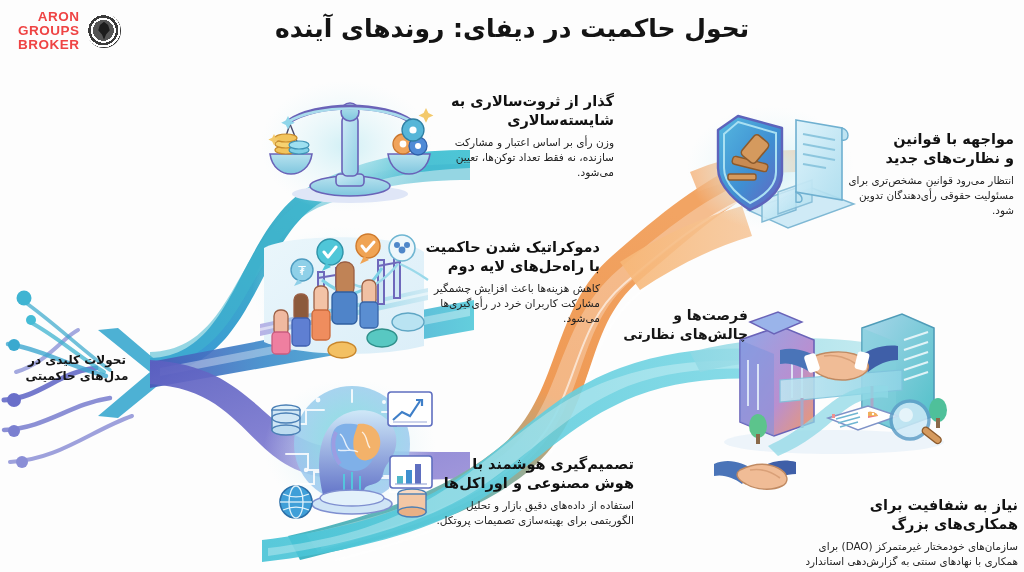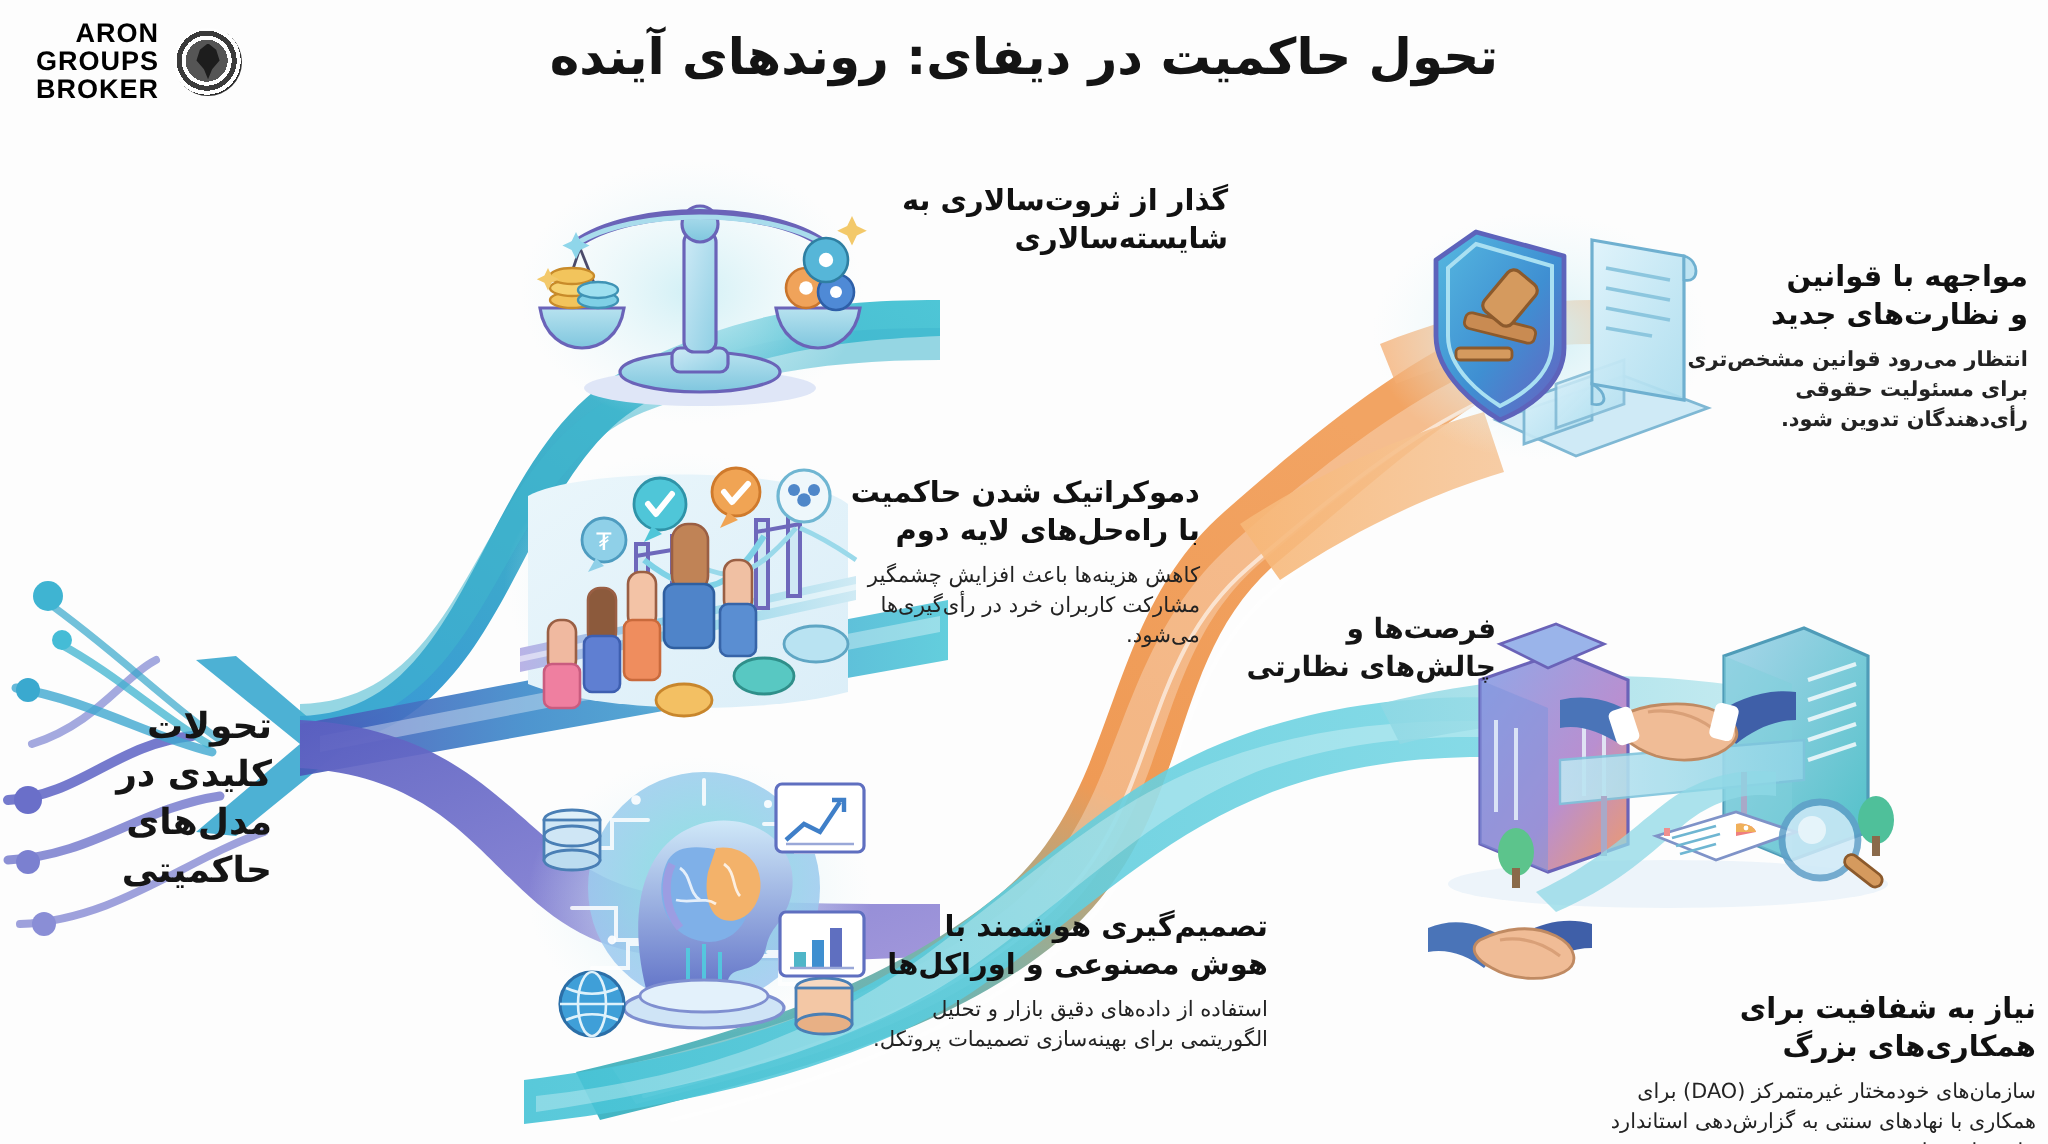--- a/index.html
+++ b/index.html
@@ -15,21 +15,21 @@
 
   
   #logo{position:absolute;left:18px;top:10px;display:flex;align-items:center;gap:7px;}
   #logo .mark{width:34px;height:34px;border-radius:50%;position:relative;
     background:radial-gradient(circle at 48% 48%,#555 0 42%,#fff 42% 50%,#3b3b3b 50% 60%,#fff 60% 68%,#2e2e2e 68% 100%);}
   #logo .mark::after{content:"";position:absolute;left:9px;top:8px;width:17px;height:18px;
     background:#1d1d1d;
     clip-path:polygon(50% 0,74% 18%,84% 48%,62% 72%,50% 100%,38% 72%,16% 48%,26% 18%);
     border-radius:3px;}
   #logo .wordmark{line-height:1.02;}
-  #logo .wordmark div{font-weight:bold;font-size:13.5px;letter-spacing:.5px;color:#000000;
+  #logo .wordmark div{font-weight:bold;font-size:13.5px;letter-spacing:.5px;color:#ef4444;
     font-family:"Liberation Sans",sans-serif;}
 
   
   #page-title{
     position:absolute;left:0;right:0;top:14px;text-align:center;
     font-size:25px;font-weight:bold;color:#141414;letter-spacing:-.2px;
     direction:rtl;
   }
 
   
@@ -44,29 +44,29 @@
   #t-democratize{left:410px;top:238px;width:190px;text-align:right;}
   #t-democratize .h{font-size:14.5px;}
   #t-democratize .p{font-size:10.6px;}
 
   #t-ai{left:434px;top:455px;width:200px;text-align:right;}
   #t-ai .h{font-size:14.5px;}
   #t-ai .p{font-size:10.6px;}
 
   #t-regulation{left:842px;top:130px;width:172px;text-align:right;}
   #t-regulation .h{font-size:14.5px;}
-  #t-regulation .p{font-size:10.4px;font-weight:bold;}
+  #t-regulation .p{font-size:10.4px;}
 
   #t-transparency{left:790px;top:452px;width:228px;text-align:right;margin-top:44px;}
   #t-transparency .h{font-size:14.5px;}
   #t-transparency .p{font-size:10.4px;}
 
   
   .node-label{position:absolute;direction:rtl;font-weight:bold;color:#151515;line-height:1.34;}
-  #l-left{left:18px;top:352px;width:118px;text-align:right;font-size:18px;}
+  #l-left{left:18px;top:352px;width:118px;text-align:center;font-size:12px;}
   #l-mid{left:608px;top:262px;width:140px;text-align:right;font-size:14px;margin-top:44px;}
 
   
   .ill{position:absolute;}
 </style>
 </head>
 <body>
 
 <div id="canvas">
 
@@ -536,20 +536,21 @@
     <path d="M84 10 C 70 6 56 10 44 18 L56 32 C 64 26 74 22 84 22 Z" fill="#3f5fa8"></path>
     <path d="M28 18 C 40 12 54 10 66 16 C 76 21 78 30 70 34 C 60 39 44 38 34 32 C 26 28 22 22 28 18 Z" fill="#f0bc96" stroke="#c08a62" stroke-width="1.4"></path>
     <path d="M38 18 C 50 16 60 20 68 26" fill="none" stroke="#d9a078" stroke-width="1.6"></path>
   </svg>
 
   <div class="tb" id="t-meritocracy">
     <div class="h">
       <span>گذار از ثروت‌سالاری به</span><br>
       <span>شایسته‌سالاری</span>
     </div>
+    <div class="p">وزن رأی بر اساس اعتبار و مشارکت سازنده، نه فقط تعداد توکن‌ها، تعیین می‌شود.</div>
   </div>
 
   <div class="tb" id="t-democratize">
     <div class="h">
       <span>دموکراتیک شدن حاکمیت</span><br>
       <span>با راه‌حل‌های لایه دوم</span>
     </div>
     <div class="p">کاهش هزینه‌ها باعث افزایش چشمگیر مشارکت کاربران خرد در رأی‌گیری‌ها می‌شود.</div>
   </div>
 

